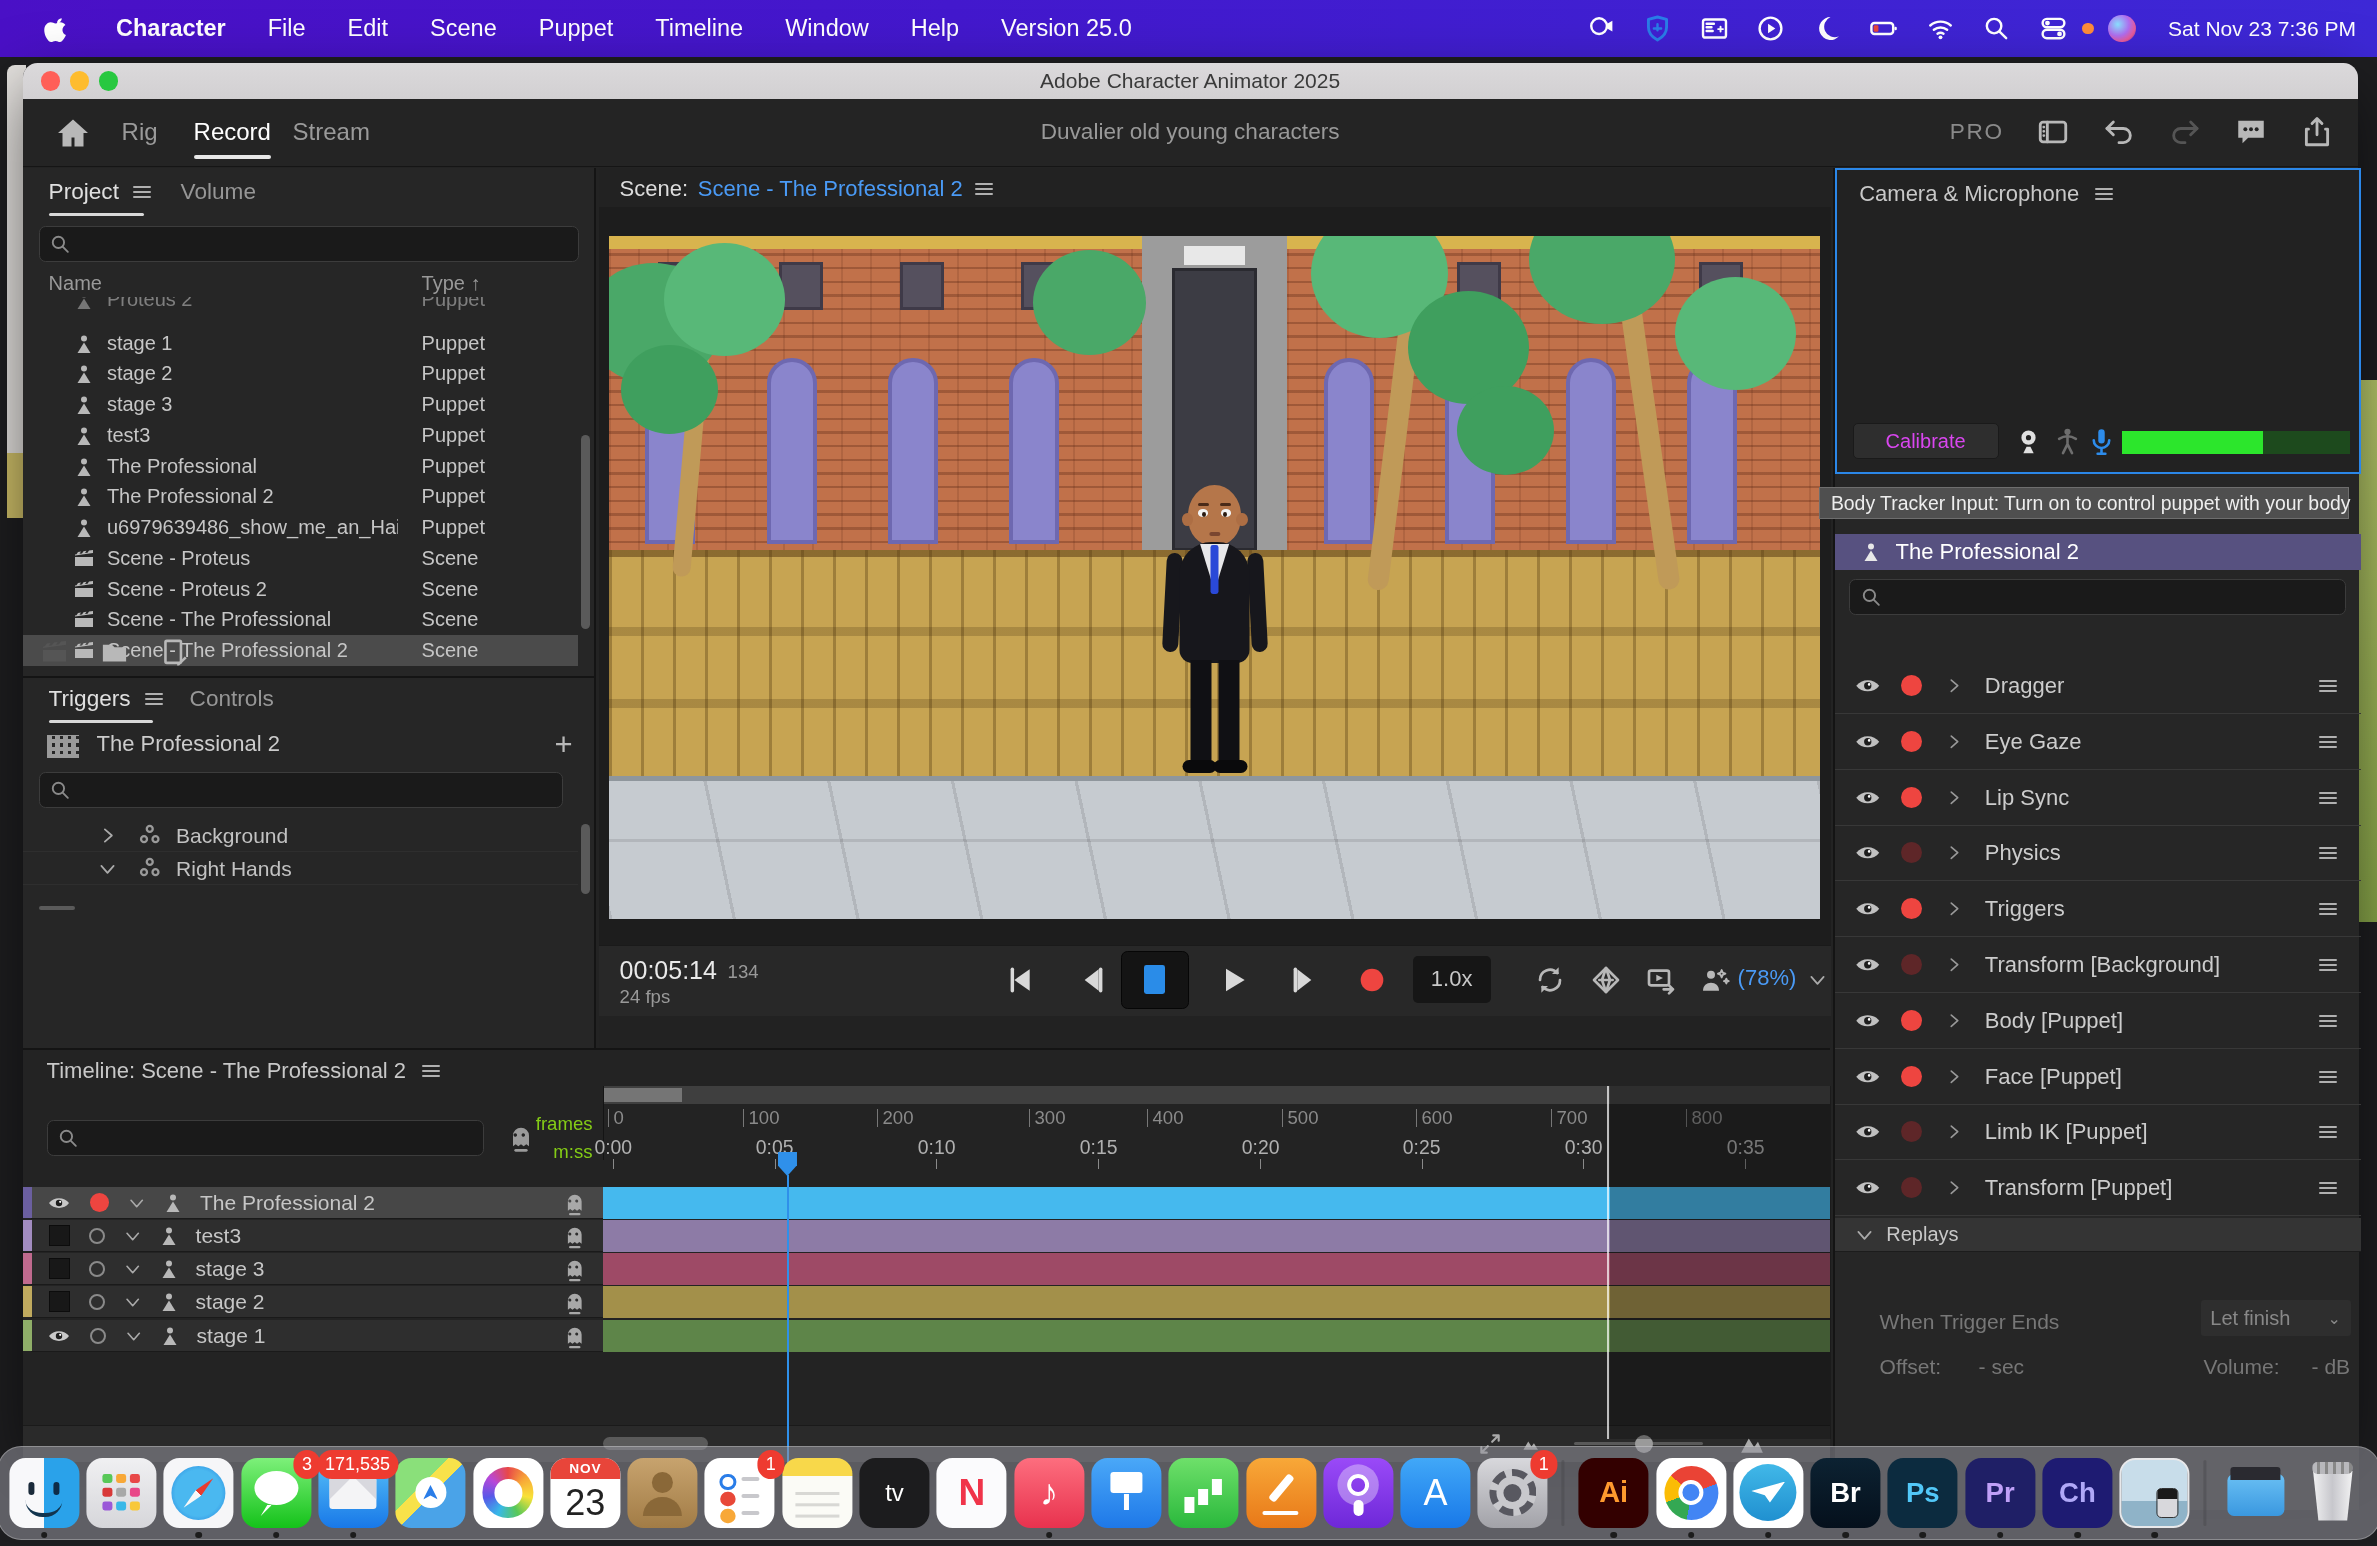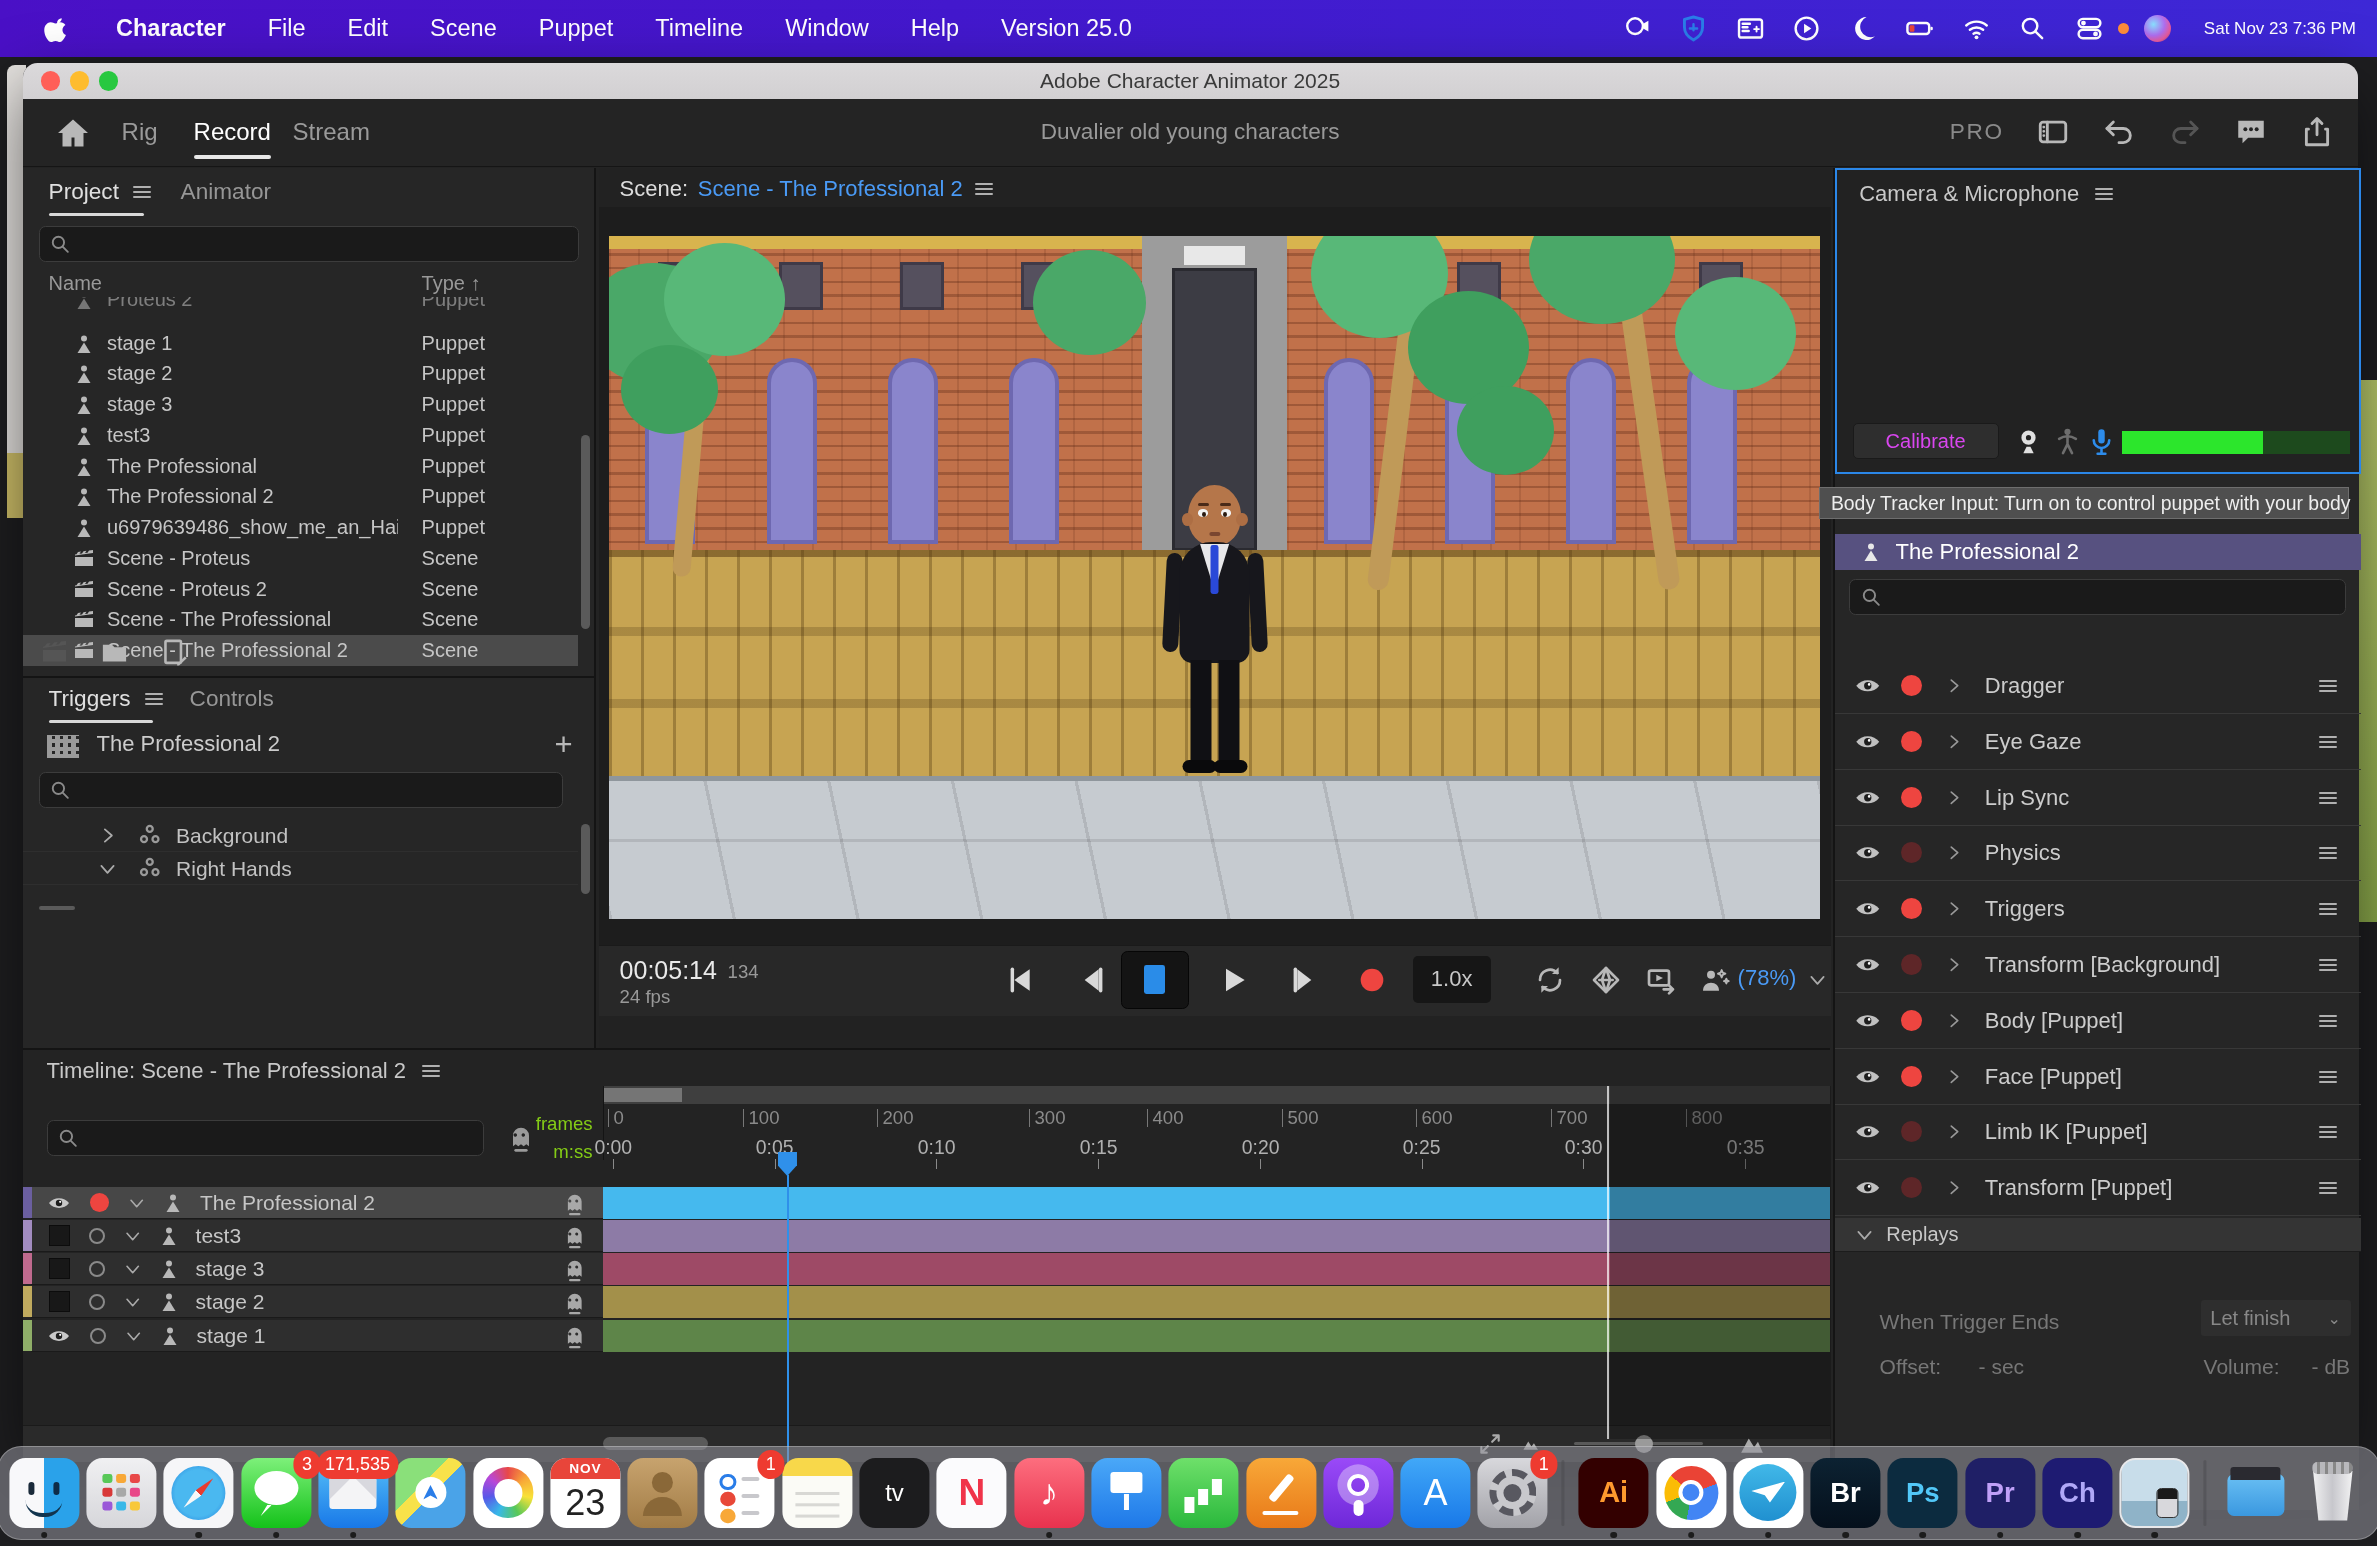--- a/index.html
+++ b/index.html
@@ -11,21 +11,21 @@
 
   
   .menubar{position:absolute;left:0;top:0;width:2377px;height:57px;
     background:linear-gradient(90deg,#4a10c6,#4318cd 40%,#3d28d6);display:flex;align-items:center;color:#fff;font-size:23.5px;}
   .menubar .apple{margin-left:42px;width:29px;height:32px;color:#fff;}
   .menu-items{display:flex;gap:42px;margin-left:45px;}
   .menu-items span{white-space:nowrap;}
   .menu-items span.first{font-weight:700;}
   .status{position:absolute;right:21px;top:0;height:57px;display:flex;align-items:center;gap:27.5px;color:#fff;}
   .sico{width:29px;height:29px;color:#fff;position:relative;}
-  .clock{font-size:17px;white-space:nowrap;margin-left:4.9px;}
+  .clock{font-size:21px;white-space:nowrap;margin-left:4.9px;}
   .ccdot{width:11.3px;height:11.3px;border-radius:50%;background:#ff8c3a;margin:0 -13px;}
   .siri{width:27.5px;height:27.5px;border-radius:50%;background:radial-gradient(circle at 35% 35%,#8ae0ff,#b06ef0 45%,#e85a9a 70%,#3a2aa0);}
 
   
   .backwin{left:6.5px;top:65px;width:19.4px;height:388px;background:#e6e3e0;border-radius:8px 0 0 0;}
   .backwin2{left:6.5px;top:453px;width:19.4px;height:65px;background:#d2c26a;}
   .backwin3{left:2358px;top:380px;width:19.4px;height:542px;background:linear-gradient(#b8c86a,#8aa84a);}
 
   
   .window{left:22.6px;top:63px;width:2335px;height:1384px;background:#232323;border-radius:14.6px 14.6px 0 0;box-shadow:0 24px 65px rgba(0,0,0,.55);}
@@ -438,21 +438,21 @@
     <div class="abs projpanel">
       <span class="panel-tab active" style="left:26px;top:11.3px">
         <span>Project</span>
           <span class="burger">
             <svg viewBox="0 0 24 24" width="100%" height="100%" fill="none" stroke="currentColor" stroke-width="2" stroke-linecap="round" stroke-linejoin="round">
               <path d="M4 7h16M4 12h16M4 17h16"></path>
             </svg>
           </span>
       </span>
       <span class="underline" style="left:26px;top:45px;width:95px"></span>
-      <span class="panel-tab" style="left:158px;top:11.3px">Animator</span>
+      <span class="panel-tab" style="left:158px;top:11.3px">Volume</span>
       <div class="searchbox" style="left:16px;top:58px;width:540px">
         <span class="sicon">
             <svg viewBox="0 0 24 24" width="100%" height="100%" fill="none" stroke="currentColor" stroke-width="2" stroke-linecap="round" stroke-linejoin="round">
               <circle cx="10" cy="10" r="6"></circle>
               <path d="M14.5 14.5 20 20"></path>
             </svg>
           </span>
       </div>
       <span class="colhead" style="left:26px;top:104px">Name</span>
       <span class="colhead" style="left:399px;top:104px"><span>Type</span> ↑</span>

